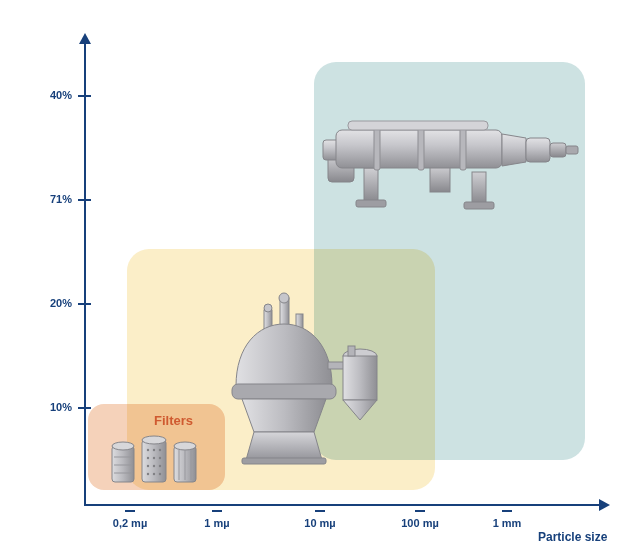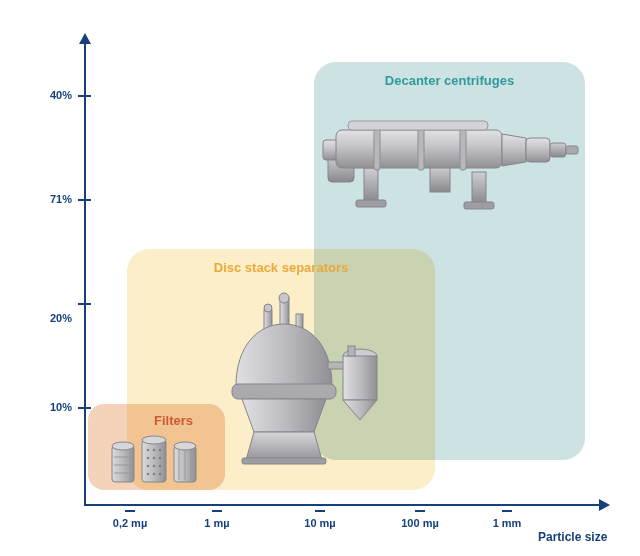--- a/index.html
+++ b/index.html
@@ -35,22 +35,20 @@
 </style>
 </head>
 <body>
 
 <div class="canvas">
 
   <div class="region region-teal"></div>
   <div class="region region-yellow"></div>
   <div class="region region-orange"></div>
 
-  <div class="region-label label-teal">Decanter centrifuges</div>
-  <div class="region-label label-yellow">Disc stack separators</div>
   <div class="region-label label-orange">Filters</div>
 
   <div class="machine" style="left:322px;top:110px;">
     <svg width="262" height="110" viewBox="0 0 262 110">
       <defs>
         <linearGradient id="dgv" x1="0" x2="0" y1="0" y2="1">
           <stop offset="0" stop-color="#e2e2e5"></stop>
             <stop offset="0.4" stop-color="#c6c6cb"></stop>
             <stop offset="1" stop-color="#909095"></stop>
         </linearGradient>
@@ -151,21 +149,21 @@
   <div class="yarrow"></div>
   <div class="xaxis"></div>
   <div class="xarrow"></div>
   <div class="xlabel">Particle size</div>
 
   <div class="ytick" style="top:95px;"></div>
   <div class="yticklabel" style="top:89px;">40%</div>
   <div class="ytick" style="top:199px;"></div>
   <div class="yticklabel" style="top:193px;">71%</div>
   <div class="ytick" style="top:303px;"></div>
-  <div class="yticklabel" style="top:312px;text-align:right;">20%</div>
+  <div class="yticklabel" style="top:297px;text-align:right;">20%</div>
   <div class="ytick" style="top:407px;"></div>
   <div class="yticklabel" style="top:401px;">10%</div>
 
   <div class="xtick" style="left:125px;"></div>
   <div class="xticklabel" style="left:90px;">0,2 mµ</div>
   <div class="xtick" style="left:212px;"></div>
   <div class="xticklabel" style="left:177px;">1 mµ</div>
   <div class="xtick" style="left:315px;"></div>
   <div class="xticklabel" style="left:280px;">10 mµ</div>
   <div class="xtick" style="left:415px;"></div>

